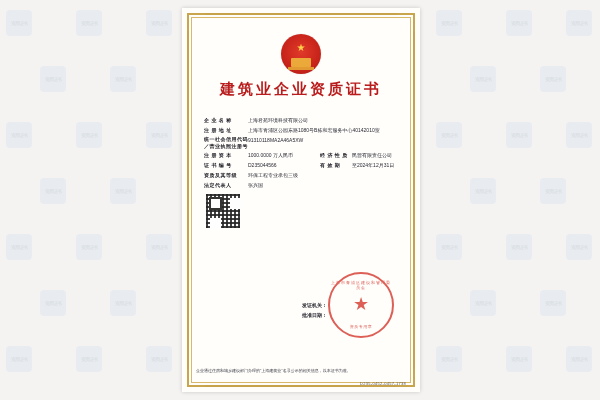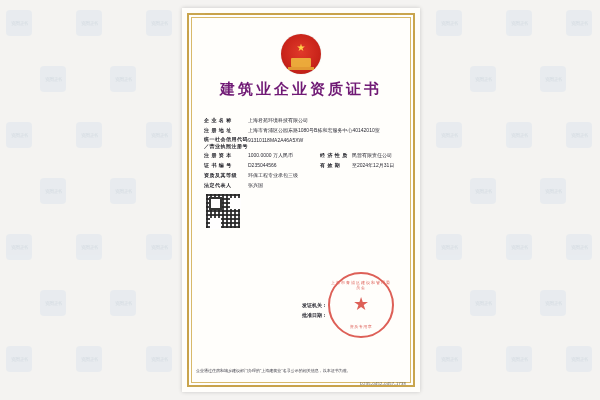--- a/index.html
+++ b/index.html
@@ -115,21 +115,21 @@
   .cert-title {
     position: absolute;
     left: 0;
     right: 0;
     top: 72px;
     text-align: center;
     font-family: "DejaVu Serif", "Liberation Serif", serif;
     font-size: 15px;
     font-weight: bold;
     letter-spacing: 3px;
-    color: #701a75;
+    color: #b91c1c;
   }
   .fields {
     position: absolute;
     left: 22px;
     right: 16px;
     top: 108px;
     font-size: 5px;
     line-height: 9px;
     color: #1e1e28;
   }

